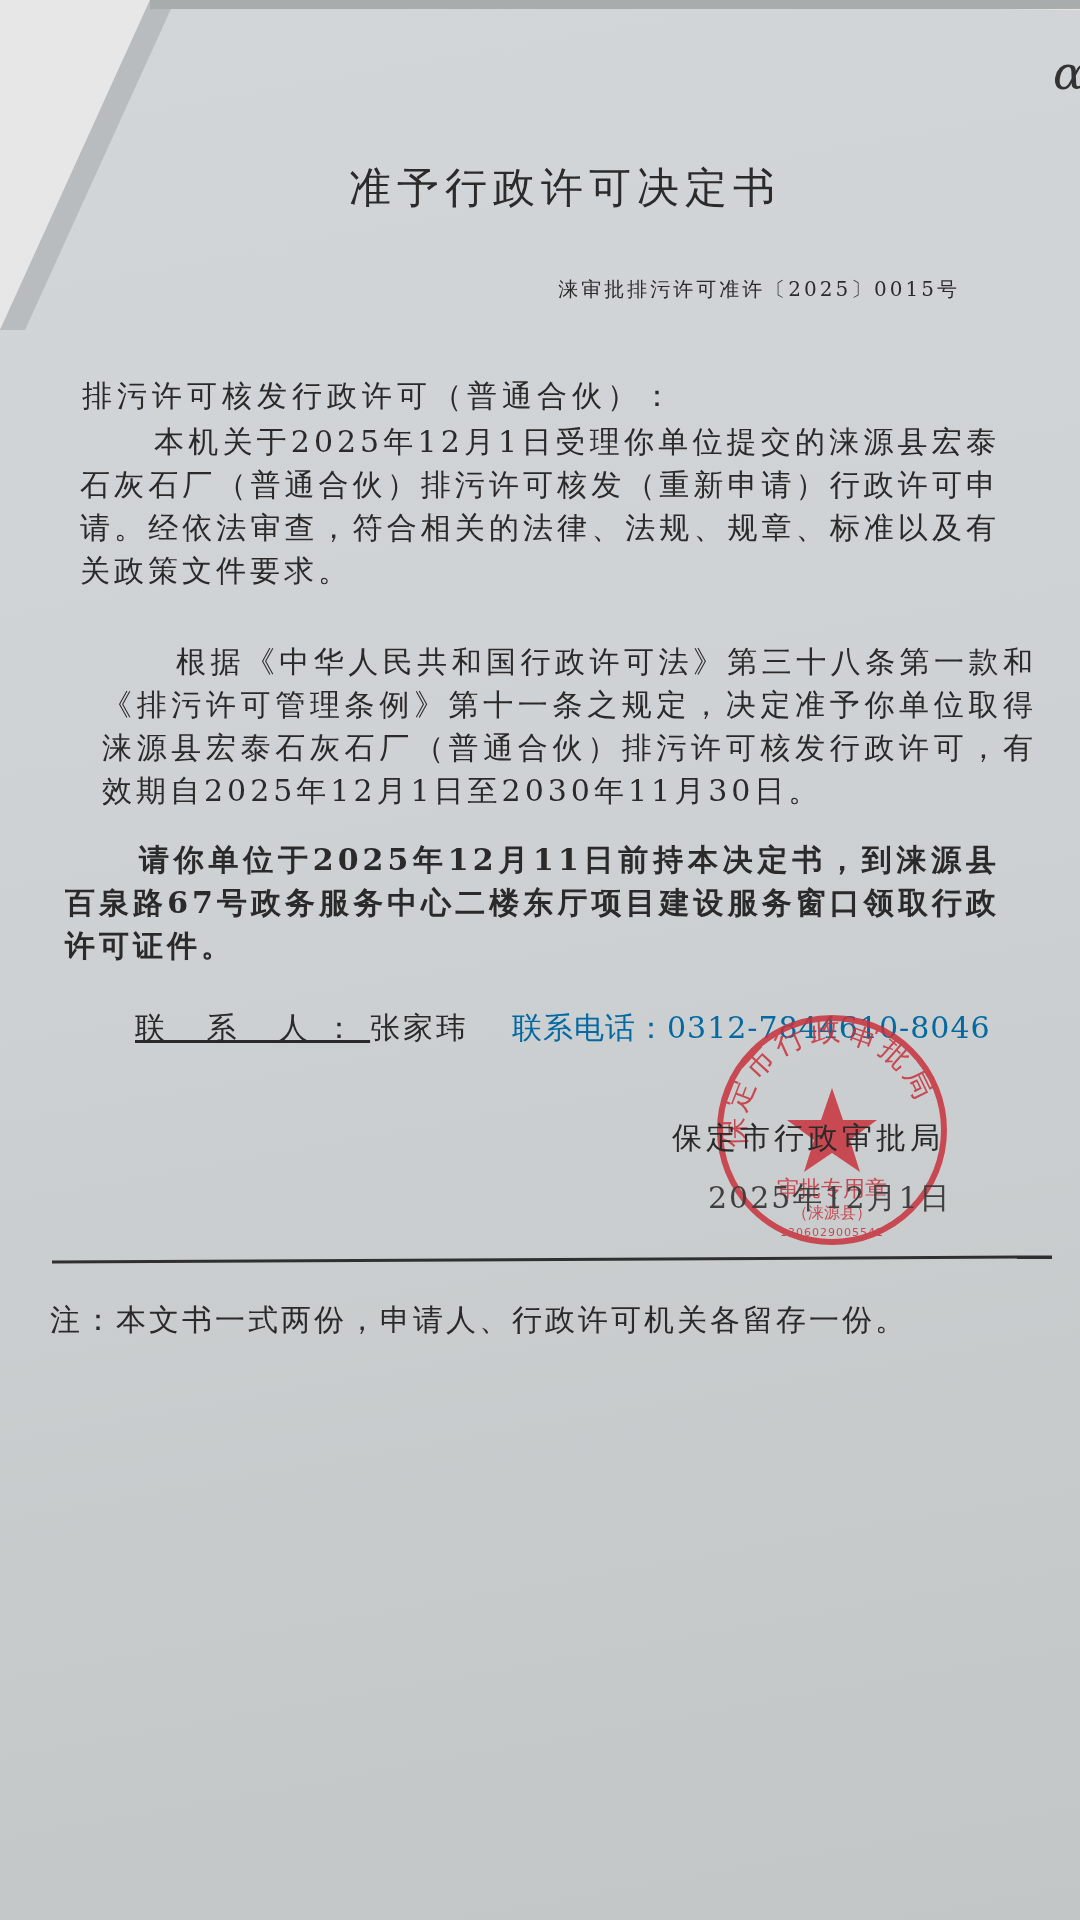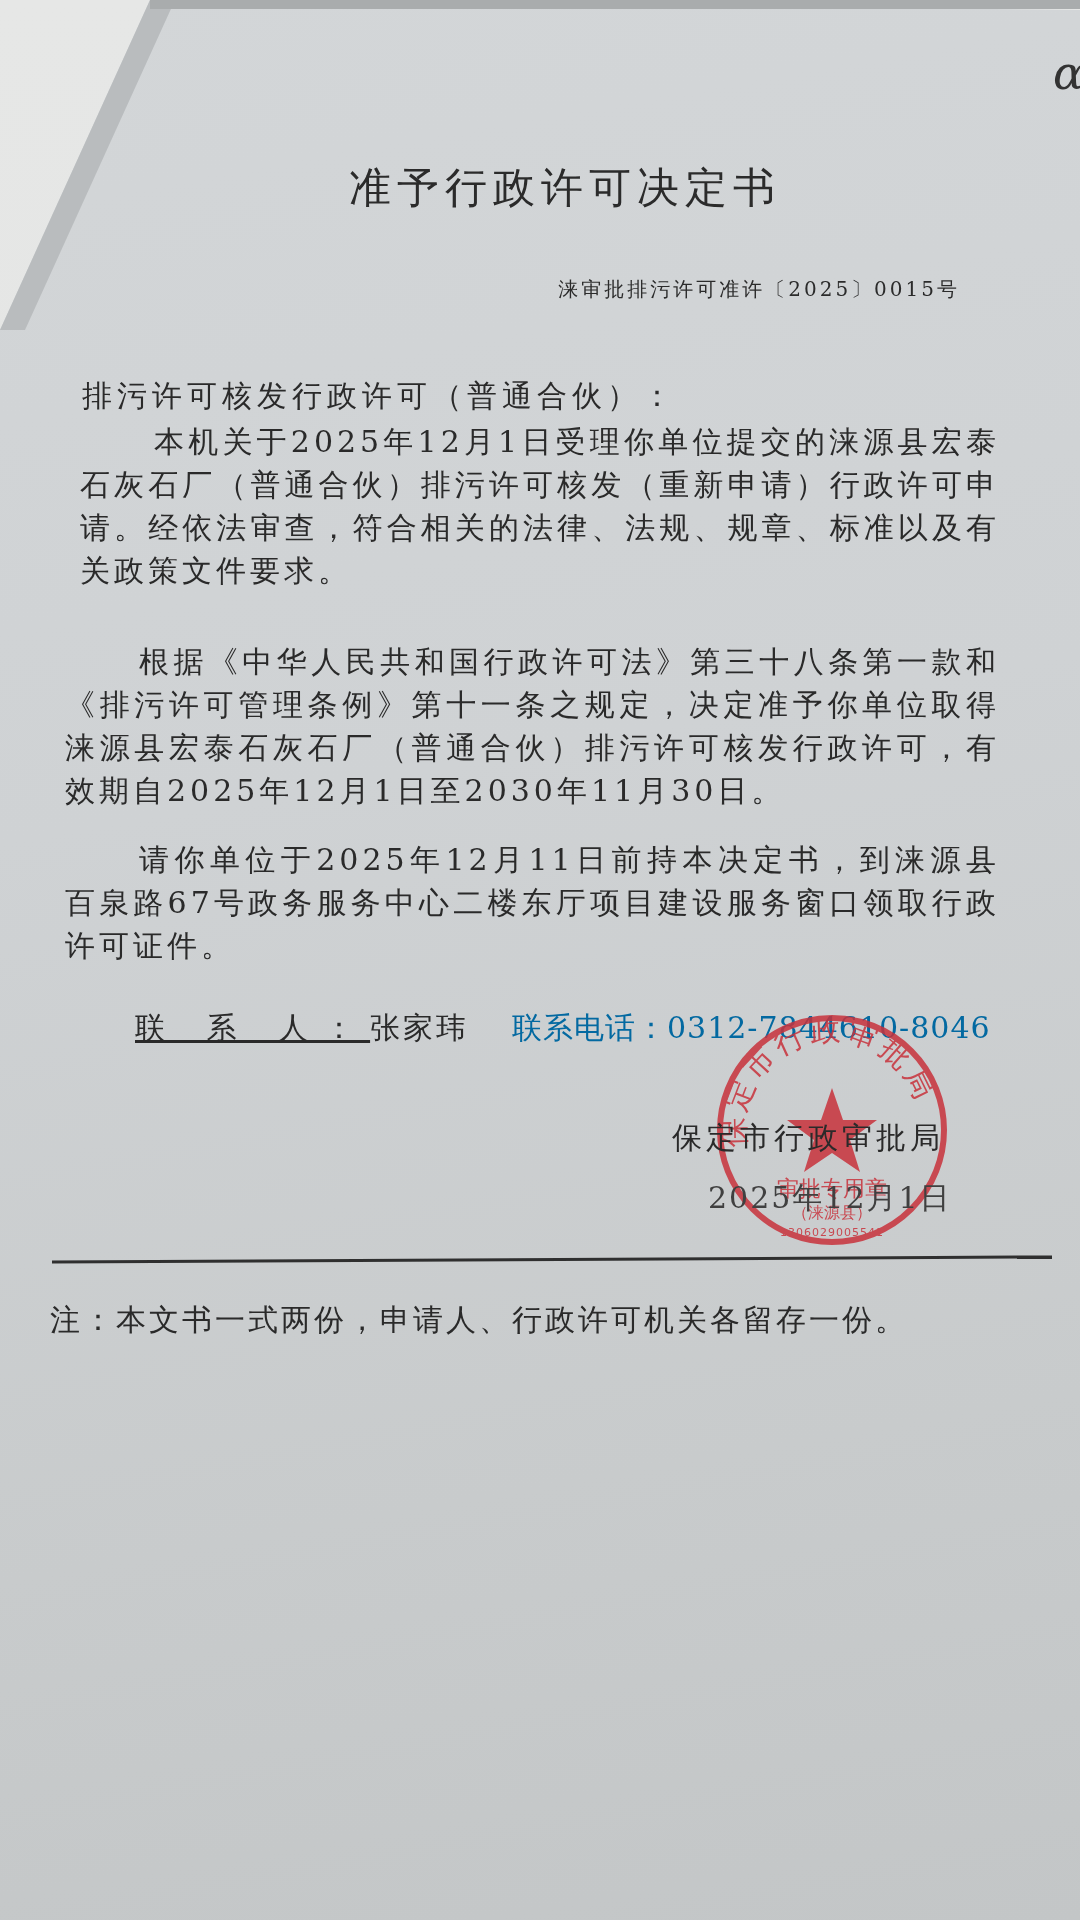--- a/index.html
+++ b/index.html
@@ -38,22 +38,22 @@
   .addressee {
     position:absolute; left:82px; top:376px;
     font-size:30px; letter-spacing:5px; color:#2a2a2a;
   }
   .body-text {
     position:absolute; left:65px; width:935px;
     font-size:30px; line-height:43px; letter-spacing:4px; color:#2a2a2a;
     text-indent:74px; text-align:justify;
   }
   .p1 { top:420px; left:80px; width:920px; }
-  .p2 { top:640px; }
-  .p3 { top:838px; }
+  .p2 { top:640px;margin-left:37px; }
+  .p3 { top:838px;font-weight:bold; }
   .contact {
     position:absolute; top:1008px; left:135px;
     font-size:30px; letter-spacing:3px; color:#2a2a2a;
   }
   .contact .sp { letter-spacing:16px;text-decoration:underline; }
   .phone {
     position:absolute; top:1008px; left:512px;
     font-size:30px; letter-spacing:1px; color:#0369a1;
   }
   .issuer {

